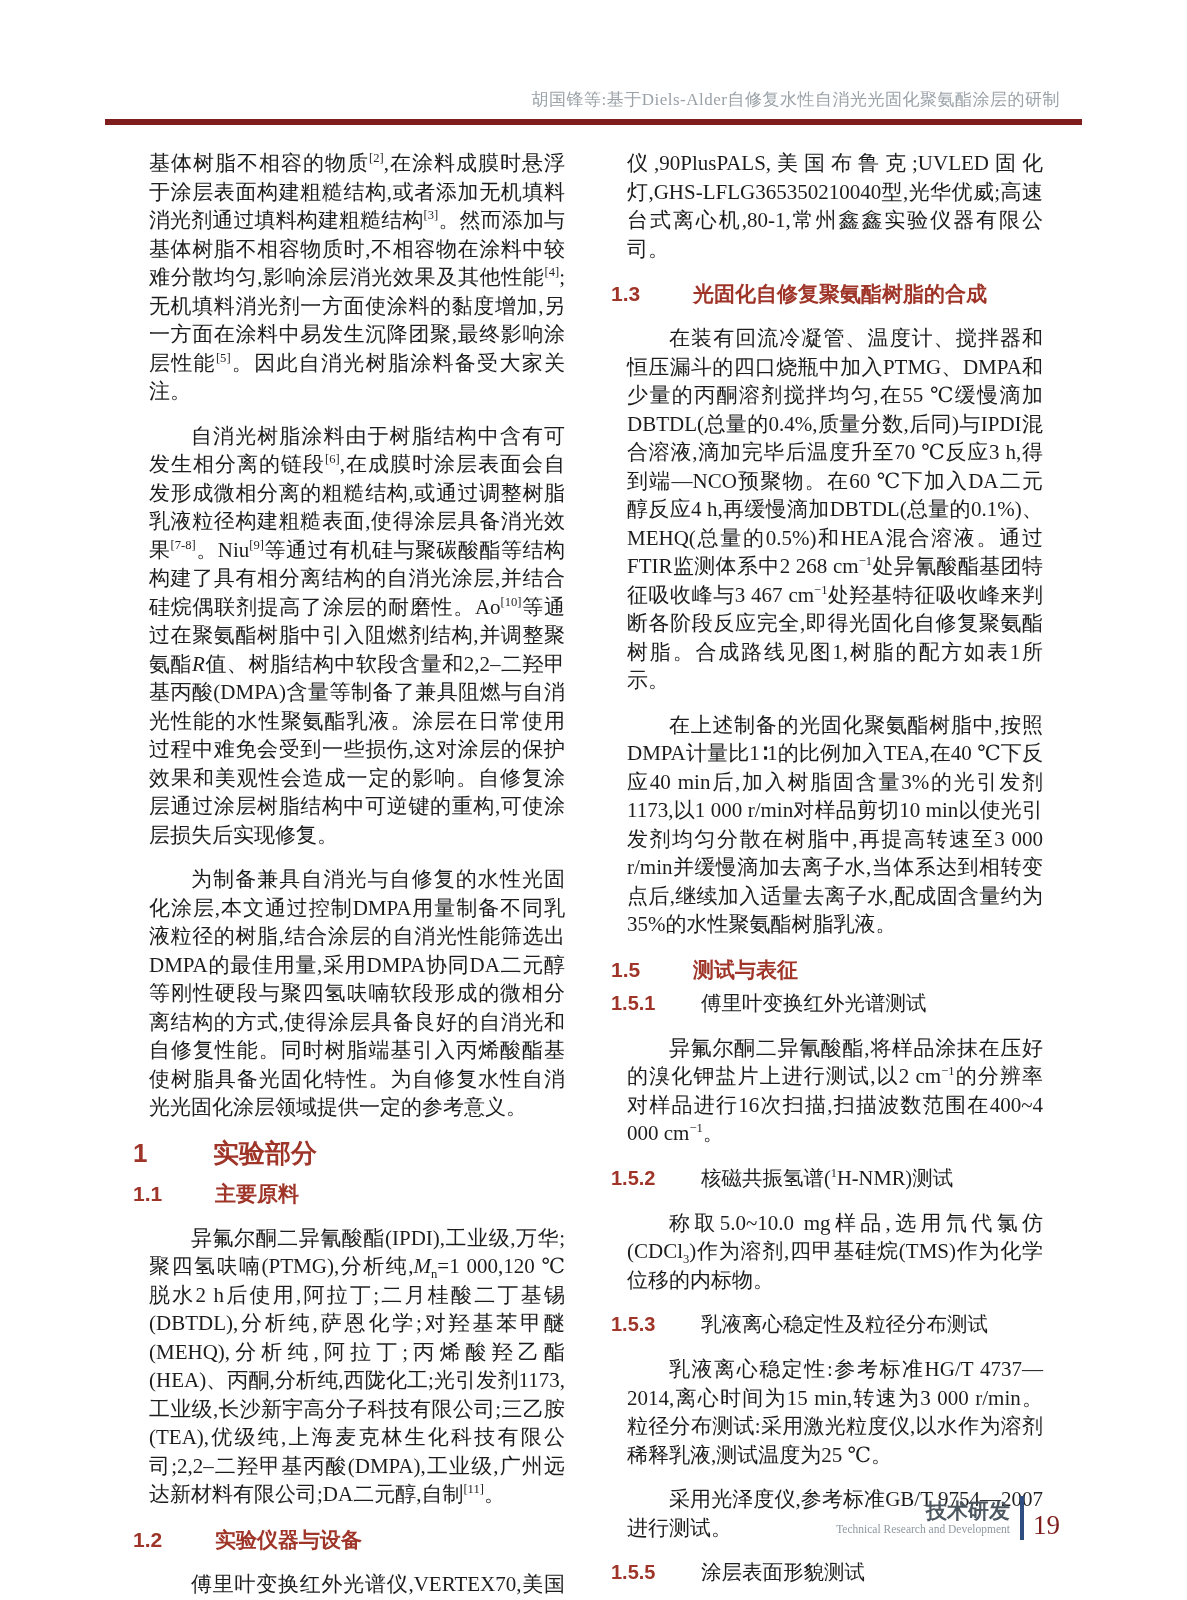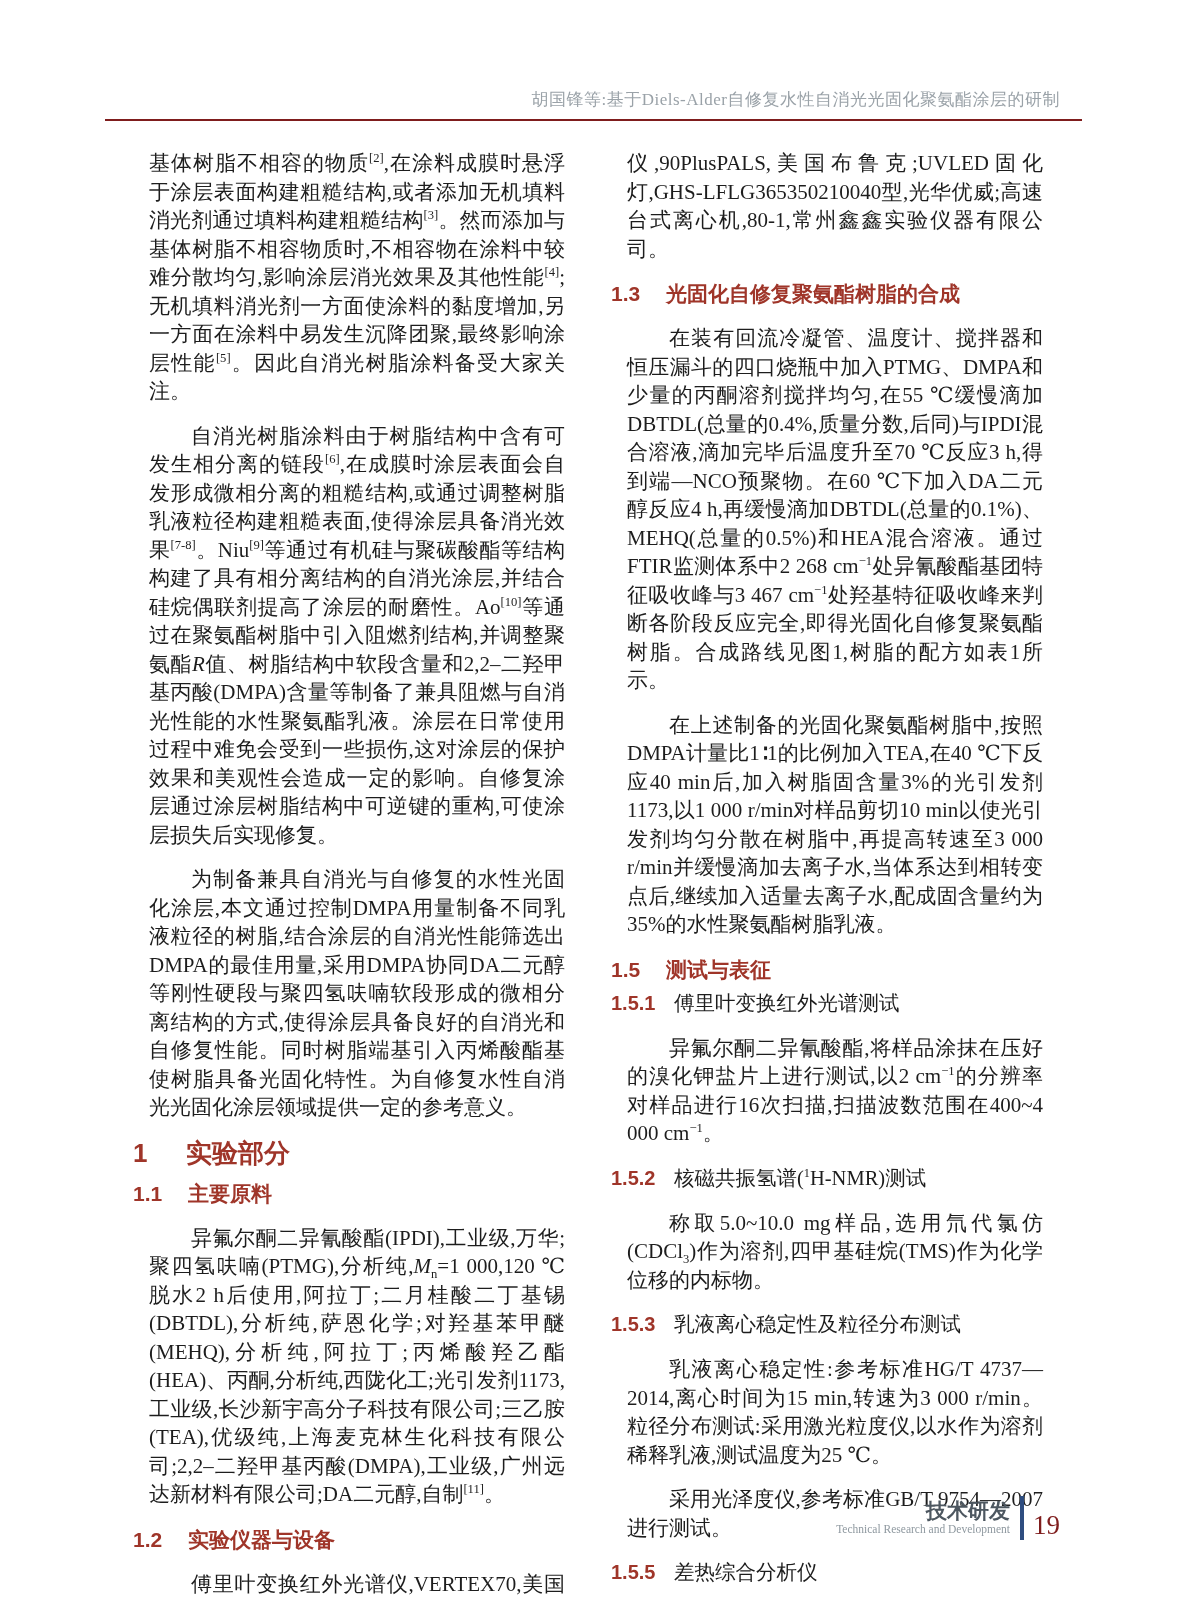--- a/index.html
+++ b/index.html
@@ -5,21 +5,21 @@
   html,body { margin:0; padding:0; }
   body {
     width:1187px; height:1600px; position:relative; overflow:hidden;
     background:#ffffff; color:#1d1d1d;
     font-family:"Liberation Serif","DejaVu Serif",serif;
   }
 
   
   .header {
     position:absolute; top:88px; left:105px; right:105px;
-    border-bottom:2px solid #7f1d1d;
+    border-bottom:6px solid #7f1d1d;
     padding:0 22px 8px 0; text-align:right;
   }
   .running-title {
     font-size:17px; color:#9aa2a8; letter-spacing:0.5px;
   }
 
   
   .content {
     position:absolute; top:133px; left:133px;
     display:flex; gap:30px;
@@ -30,21 +30,21 @@
     margin:16px; font-size:21px; line-height:28.5px;
     text-align:justify; text-justify:inter-ideograph;
     text-indent:2em; word-break:break-word;
   }
   p.para.noindent { text-indent:0; }
 
   sup { font-size:0.60em; line-height:0; vertical-align:super; }
   sub { font-size:0.60em; line-height:0; vertical-align:sub; }
   .it { font-style:italic; }
 
-  .h1, .h2, .h3 { display:flex; align-items:baseline; }
+  .h1, .h2, .h3 { display:flex; align-items:baseline;gap:27px; }
   .h1 {
     color:#9f3529; font-family:"Liberation Sans","DejaVu Sans",sans-serif;
     font-weight:bold; font-size:26px; line-height:30px; margin:15px 0 11px 0;
   }
   .h1 .num { flex:none; width:53px; }
   .h2 {
     color:#9f3529; font-family:"Liberation Sans","DejaVu Sans",sans-serif;
     font-weight:bold; font-size:21px; line-height:29px; margin:5px 0 3px 0;
     text-align:justify;
   }
@@ -120,21 +120,21 @@
       </div>
       <p class="para"><span>称取5.0~10.0 mg样品,选用氘代氯仿(CDCl</span><sub>3</sub><span>)作为溶剂,四甲基硅烷(TMS)作为化学位移的内标物。</span></p>
       <div class="h3">
         <span class="num">1.5.3</span>
         <span class="title"><span>乳液离心稳定性及粒径分布测试</span></span>
       </div>
       <p class="para"><span>乳液离心稳定性:参考标准HG/T 4737—2014,离心时间为15 min,转速为3 000 r/min。粒径分布测试:采用激光粒度仪,以水作为溶剂稀释乳液,测试温度为25 ℃。</span></p>
       <p class="para"><span>采用光泽度仪,参考标准GB/T 9754—2007进行测试。</span></p>
       <div class="h3">
         <span class="num">1.5.5</span>
-        <span class="title"><span>差热综合分析仪</span></span>
+        <span class="title"><span>涂层表面形貌测试</span></span>
       </div>
       <p class="para"><span>采用偏光显微镜在5倍物镜下观察涂层的表面形</span></p>
     </div>
 </div>
 
 <div class="footer">
   <div class="footer-labels">
     <div class="footer-cn">技术研发</div>
     <div class="footer-en">Technical Research and Development</div>
   </div>

